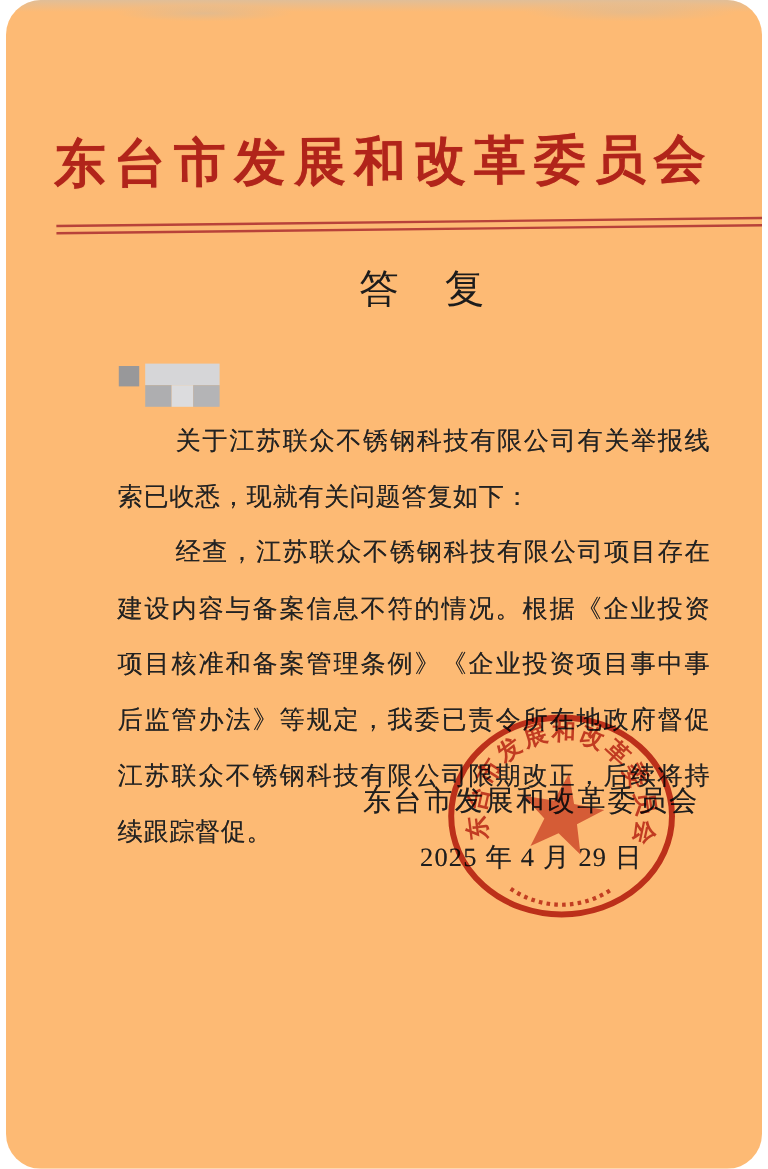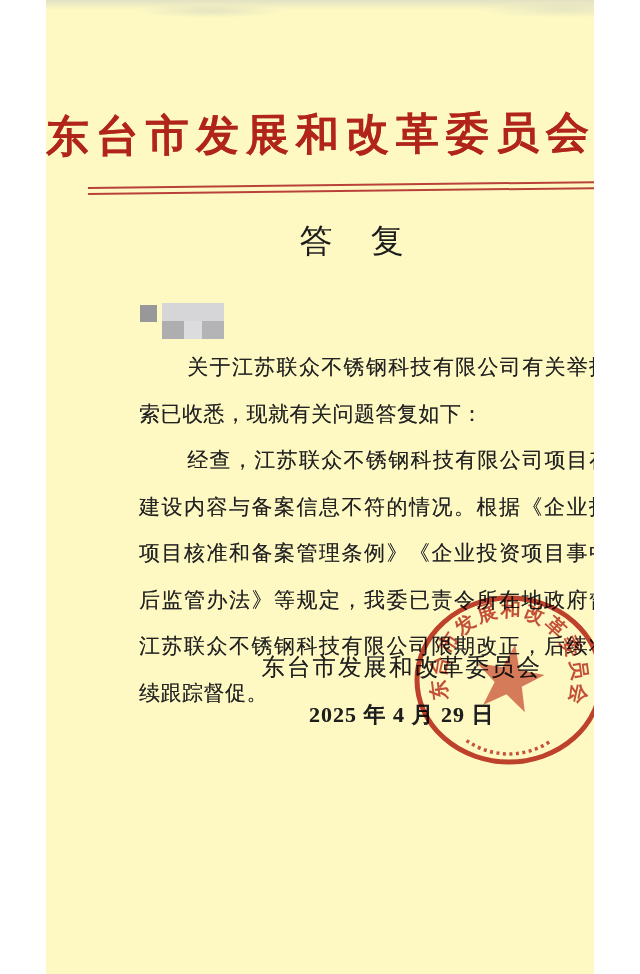--- a/index.html
+++ b/index.html
@@ -1,22 +1,23 @@
 <!DOCTYPE html>
 <html><head>
 <meta charset="utf-8">
 <style>
   html,body{margin:0;padding:0;background:#ffffff;}
   .page{
     position:relative;
-    width:548px;height:974px;
+    width:630px;height:974px;
     margin:0 auto;
-    background:#fef9c3;
+    background:#fdba74;
     overflow:hidden;
     font-family:"Liberation Serif","DejaVu Serif",serif;
+    border-radius:29px;
   }
   
   .scan-noise{
     position:absolute;top:0;left:0;right:0;height:10px;
     background:linear-gradient(to bottom, rgba(190,195,195,.45), rgba(255,255,255,0));
     pointer-events:none;
   }
   .scan-smudge{
     position:absolute;top:4px;left:90px;width:150px;height:14px;
     background:radial-gradient(ellipse at center, rgba(180,188,188,.35), rgba(255,255,255,0) 70%);
@@ -89,21 +90,20 @@
     letter-spacing:2px;
     white-space:nowrap;
     text-shadow:0 0 .4px rgba(30,30,30,.5);
   }
   .signature .sig-date{
     margin-top:17px;
     font-size:22px;
     letter-spacing:1px;
     white-space:nowrap;
     text-shadow:0 0 .4px rgba(30,30,30,.5);
-    font-weight:bold;
   }
   
   .seal{
     position:absolute;left:366px;top:594px;width:194px;height:172px;
     mix-blend-mode:multiply;
     opacity:.88;
     filter:blur(.3px);
     pointer-events:none;
   }
   .seal text{

